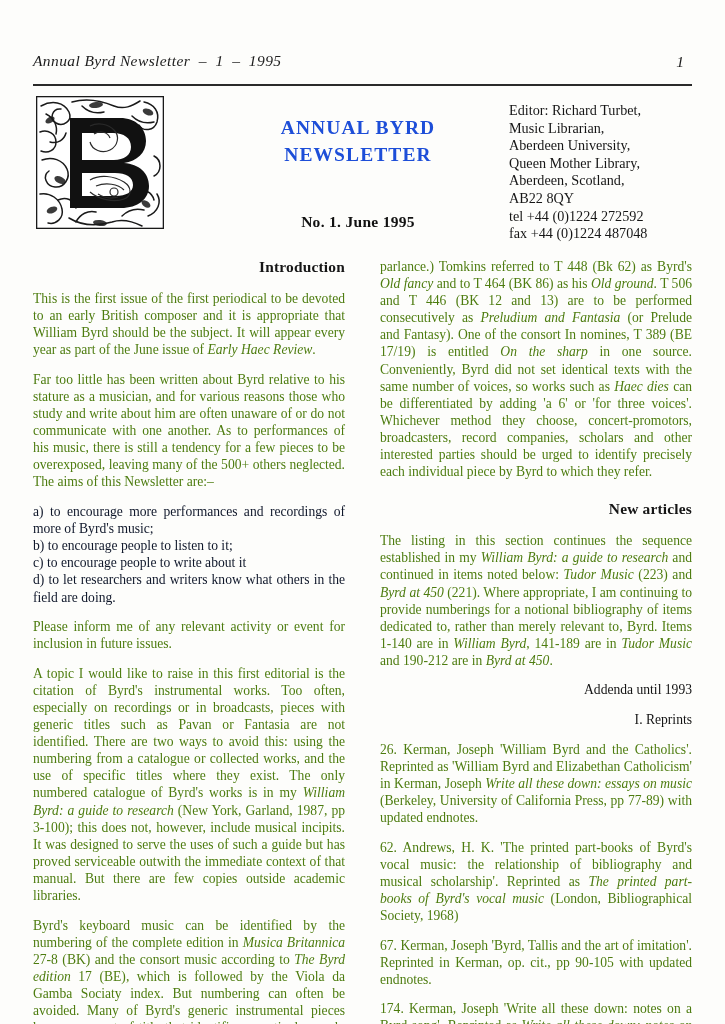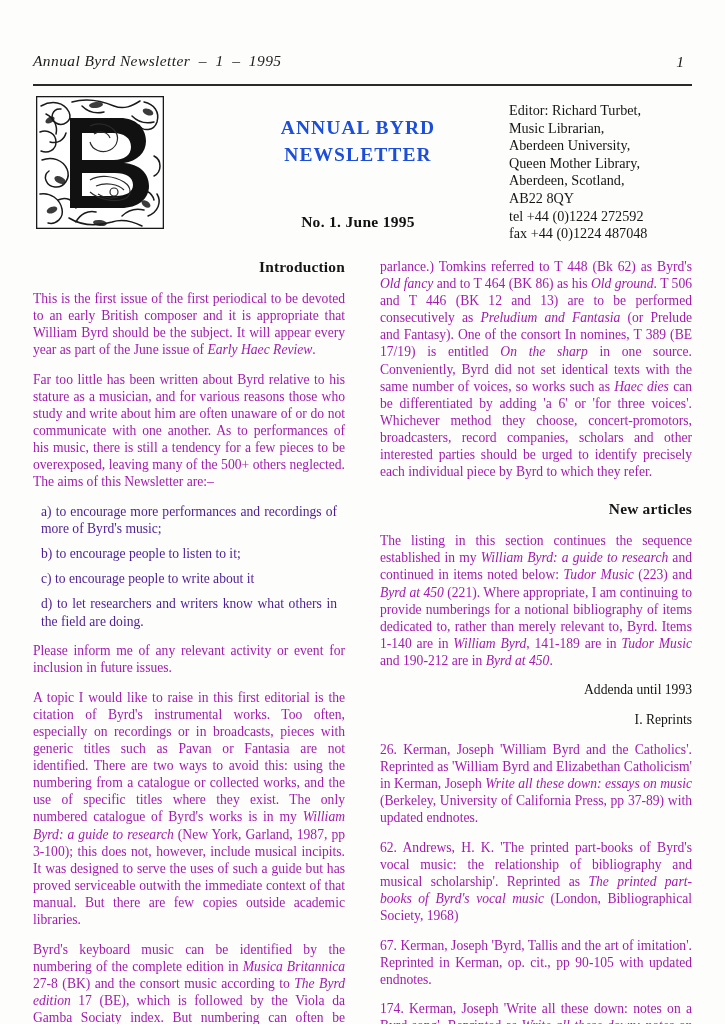--- a/index.html
+++ b/index.html
@@ -127,28 +127,28 @@
     letter-spacing: 0.2px;
   }
   .sec-head.spaced { margin-top: 20px; }
 
   p.body {
     margin: 0 0 12.5px 0;
     font-size: 13.6px;
     line-height: 17.1px;
     text-align: justify;
     text-justify: inter-word;
-    color: #a21caf;
+    color: #4d7c0f;
   }
   p.list {
-    margin: 8px;
+    margin: 0;
     font-size: 13.6px;
     line-height: 17.1px;
     text-align: justify;
-    color: #4c1d95;
+    color: #0f172a;
   }
   p.list.last { margin-bottom: 12.5px; }
   p.plain {
     margin: 0 0 12.5px 0;
     font-size: 13.6px;
     line-height: 17.1px;
     text-align: right;
     color: #131313;
   }
   i { font-style: italic; }
@@ -265,21 +265,21 @@
       <p class="body"><span>parlance.)  Tomkins referred to T 448 (Bk 62) as Byrd's </span><i>Old fancy</i><span> and to T 464 (BK 86) as his </span><i>Old ground</i><span>.  T 506 and T 446 (BK 12 and 13) are to be performed consecutively as </span><i>Preludium and Fantasia</i><span> (or Prelude and Fantasy).  One of the consort In nomines, T 389 (BE 17/19) is entitled </span><i>On the sharp</i><span> in one source. Conveniently, Byrd did not set identical texts with the same number of voices, so works such as </span><i>Haec dies</i><span> can be differentiated by adding 'a 6' or 'for three voices'. Whichever method they choose, concert-promotors, broadcasters, record companies, scholars and other interested parties should be urged to identify precisely each individual piece by Byrd to which they refer.</span></p>
 
       <div class="sec-head spaced">New articles</div>
 
       <p class="body"><span>The listing in this section continues the sequence established in my </span><i>William Byrd: a guide to research</i><span> and continued in items noted below: </span><i>Tudor Music</i><span> (223) and </span><i>Byrd at 450</i><span> (221). Where appropriate, I am continuing to provide numberings for a notional bibliography of items dedicated to, rather than merely relevant to, Byrd. Items 1-140 are in </span><i>William Byrd</i><span>, 141-189 are in </span><i>Tudor Music</i><span> and 190-212 are in </span><i>Byrd at 450</i><span>.</span></p>
 
       <p class="plain">Addenda until 1993</p>
 
       <p class="plain">I. Reprints</p>
 
-      <p class="body"><span>26. Kerman, Joseph 'William Byrd and the Catholics'. Reprinted as 'William Byrd and Elizabethan Catholicism' in Kerman, Joseph </span><i>Write all these down: essays on music</i><span> (Berkeley, University of California Press, pp 37-89) with updated endnotes.</span></p>
+      <p class="body"><span>26. Kerman, Joseph 'William Byrd and the Catholics'. Reprinted as 'William Byrd and Elizabethan Catholicism' in Kerman, Joseph </span><i>Write all these down: essays on music</i><span> (Berkeley, University of California Press, pp 77-89) with updated endnotes.</span></p>
 
       <p class="body"><span>62. Andrews, H. K. 'The printed part-books of Byrd's vocal music: the relationship of bibliography and musical scholarship'. Reprinted as </span><i>The printed part-books of Byrd's vocal music</i><span> (London, Bibliographical Society, 1968)</span></p>
 
       <p class="body">67. Kerman, Joseph 'Byrd, Tallis and the art of imitation'. Reprinted in Kerman, op. cit., pp 90-105 with updated endnotes.</p>
 
       <p class="body"><span>174. Kerman, Joseph 'Write all these down: notes on a Byrd song'. Reprinted as </span><i>Write all these down: notes on a song by Byrd</i></p>
 
     </div>
   </div>
 

